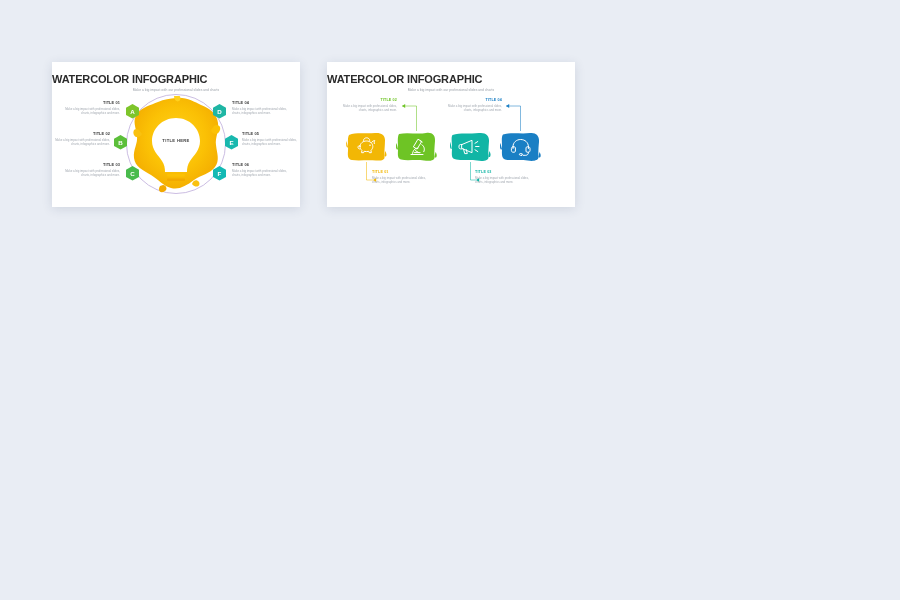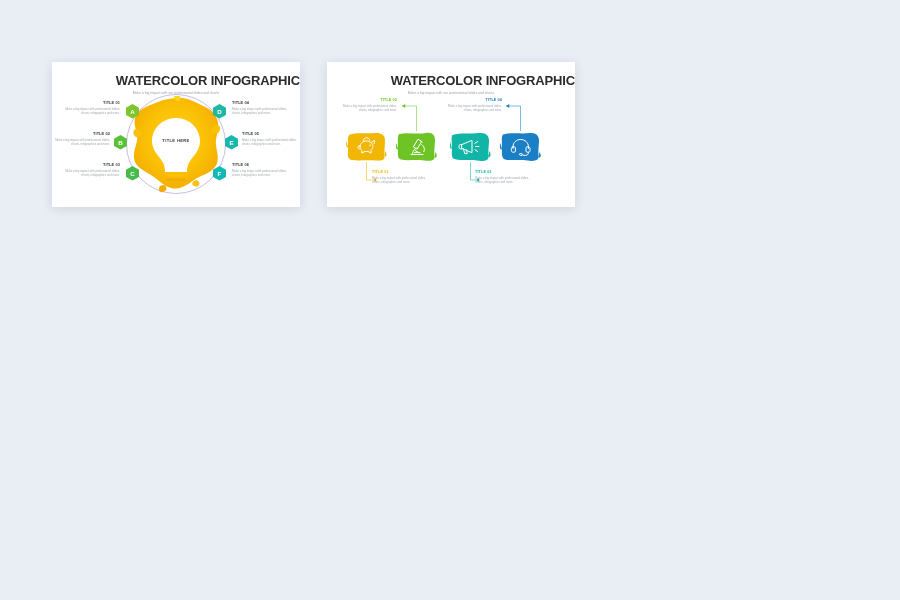--- a/index.html
+++ b/index.html
@@ -13,23 +13,23 @@
 
   .slide {
     position: absolute;
     background: #ffffff;
     box-shadow: 0 2px 10px rgba(40,55,90,.13);
   }
   #slide-left  { left: 52px;  top: 62px; width: 248px; height: 145px; }
   #slide-right { left: 327px; top: 62px; width: 248px; height: 145px; }
 
   .slide-title {
-    text-align: right;
+    text-align: left;
     font-weight: bold;
-    font-size: 13px;
+    font-size: 11px;
     letter-spacing: -.15px;
     color: #2b2b2b;
     margin-top: 11px;
   }
   .slide-sub {
     text-align: center;
     font-size: 3.3px;
     color: #9aa0a8;
     margin-top: 2.5px;
     letter-spacing: .05px;

